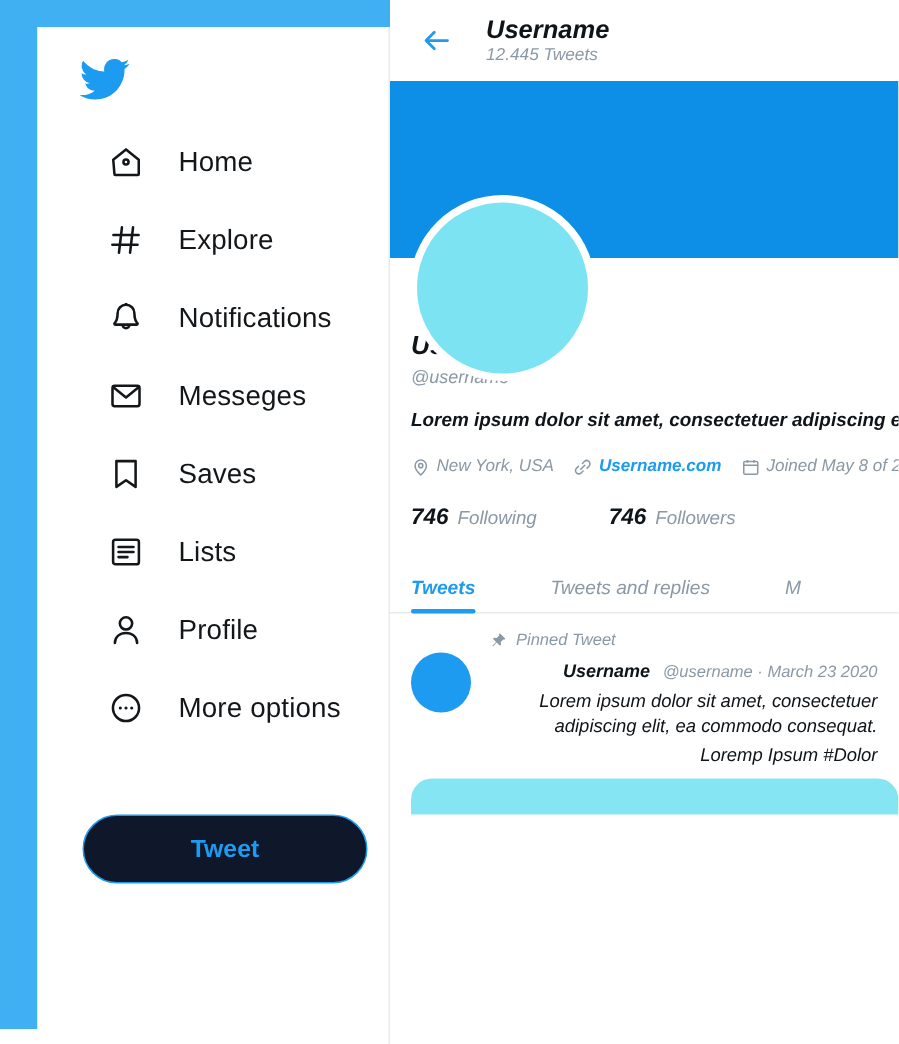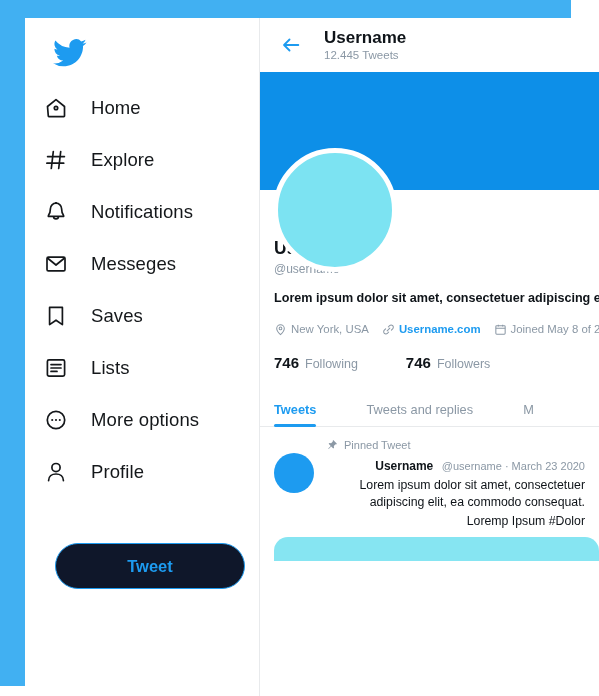--- a/index.html
+++ b/index.html
@@ -28,21 +28,21 @@
   }
   #twitter-logo{
     position:absolute;left:28px;top:18px;width:34px;height:34px;
   }
   #nav{
     position:absolute;left:0;top:64px;width:235px;
   }
   .nav-item{
     display:flex;align-items:center;
     height:52px;
-    padding-left:16px;
+    padding-left:44px;
     cursor:pointer;
     box-sizing:border-box;
   }
   .nav-icon{
     width:30px;height:30px;
     display:flex;align-items:center;justify-content:center;
     flex:0 0 30px;
     color:#14171a;
   }
   .nav-label{
@@ -60,23 +60,24 @@
     background:#0f172a;
     color:#1d9bf0;
     font-size:16.5px;
     font-weight:bold;
     display:flex;align-items:center;justify-content:center;
     cursor:pointer;
     box-sizing:border-box;
   }
   
   #main{
-    position:absolute;left:260px;top:18px;width:339px;height:543px;
+    position:absolute;left:260px;top:0;width:339px;height:543px;
     background:#ffffff;
     overflow:hidden;
+    font-style:italic;
   }
   #profile-header{
     height:54px;
     display:flex;align-items:center;
     padding-left:18px;
     box-sizing:border-box;
   }
   #back-arrow{
     width:26px;height:26px;flex:0 0 26px;
     color:#1d9bf0;
@@ -267,38 +268,38 @@
         <svg viewBox="0 0 24 24" width="24" height="24" fill="none" stroke="#14171a" stroke-width="1.7" stroke-linecap="round" stroke-linejoin="round">
           <rect x="3.4" y="3.8" width="17.2" height="16.4" rx="1.6"></rect>
           <path d="M7 8.6h10M7 12h10M7 15.4h6"></path>
         </svg>
       </span>
       <span class="nav-label">Lists</span>
     </div>
 
     <div class="nav-item">
       <span class="nav-icon">
+        <svg viewBox="0 0 24 24" width="24" height="24" fill="none" stroke="#14171a" stroke-width="1.7" stroke-linecap="round" stroke-linejoin="round">
+          <circle cx="12" cy="7.6" r="4.1"></circle>
+          <path d="M4.6 20.6c0-4.1 3.3-6.6 7.4-6.6s7.4 2.5 7.4 6.6"></path>
+        </svg>
+      </span>
+      <span class="nav-label">Profile</span>
+    </div>
+
+    <div class="nav-item">
+      <span class="nav-icon">
         <svg viewBox="0 0 24 24" width="24" height="24" fill="none" stroke="#14171a" stroke-width="1.7">
           <circle cx="12" cy="12" r="8.7"></circle>
           <circle cx="8.2" cy="12" r="1.05" fill="#14171a" stroke="none"></circle>
           <circle cx="12" cy="12" r="1.05" fill="#14171a" stroke="none"></circle>
           <circle cx="15.8" cy="12" r="1.05" fill="#14171a" stroke="none"></circle>
         </svg>
       </span>
       <span class="nav-label">More options</span>
-    </div>
-
-    <div class="nav-item">
-      <span class="nav-icon">
-        <svg viewBox="0 0 24 24" width="24" height="24" fill="none" stroke="#14171a" stroke-width="1.7" stroke-linecap="round" stroke-linejoin="round">
-          <circle cx="12" cy="7.6" r="4.1"></circle>
-          <path d="M4.6 20.6c0-4.1 3.3-6.6 7.4-6.6s7.4 2.5 7.4 6.6"></path>
-        </svg>
-      </span>
-      <span class="nav-label">Profile</span>
     </div>
 
   </div>
 
   <div id="tweet-button">Tweet</div>
 </div>
 
 <div id="main">
 
   <div id="profile-header">

